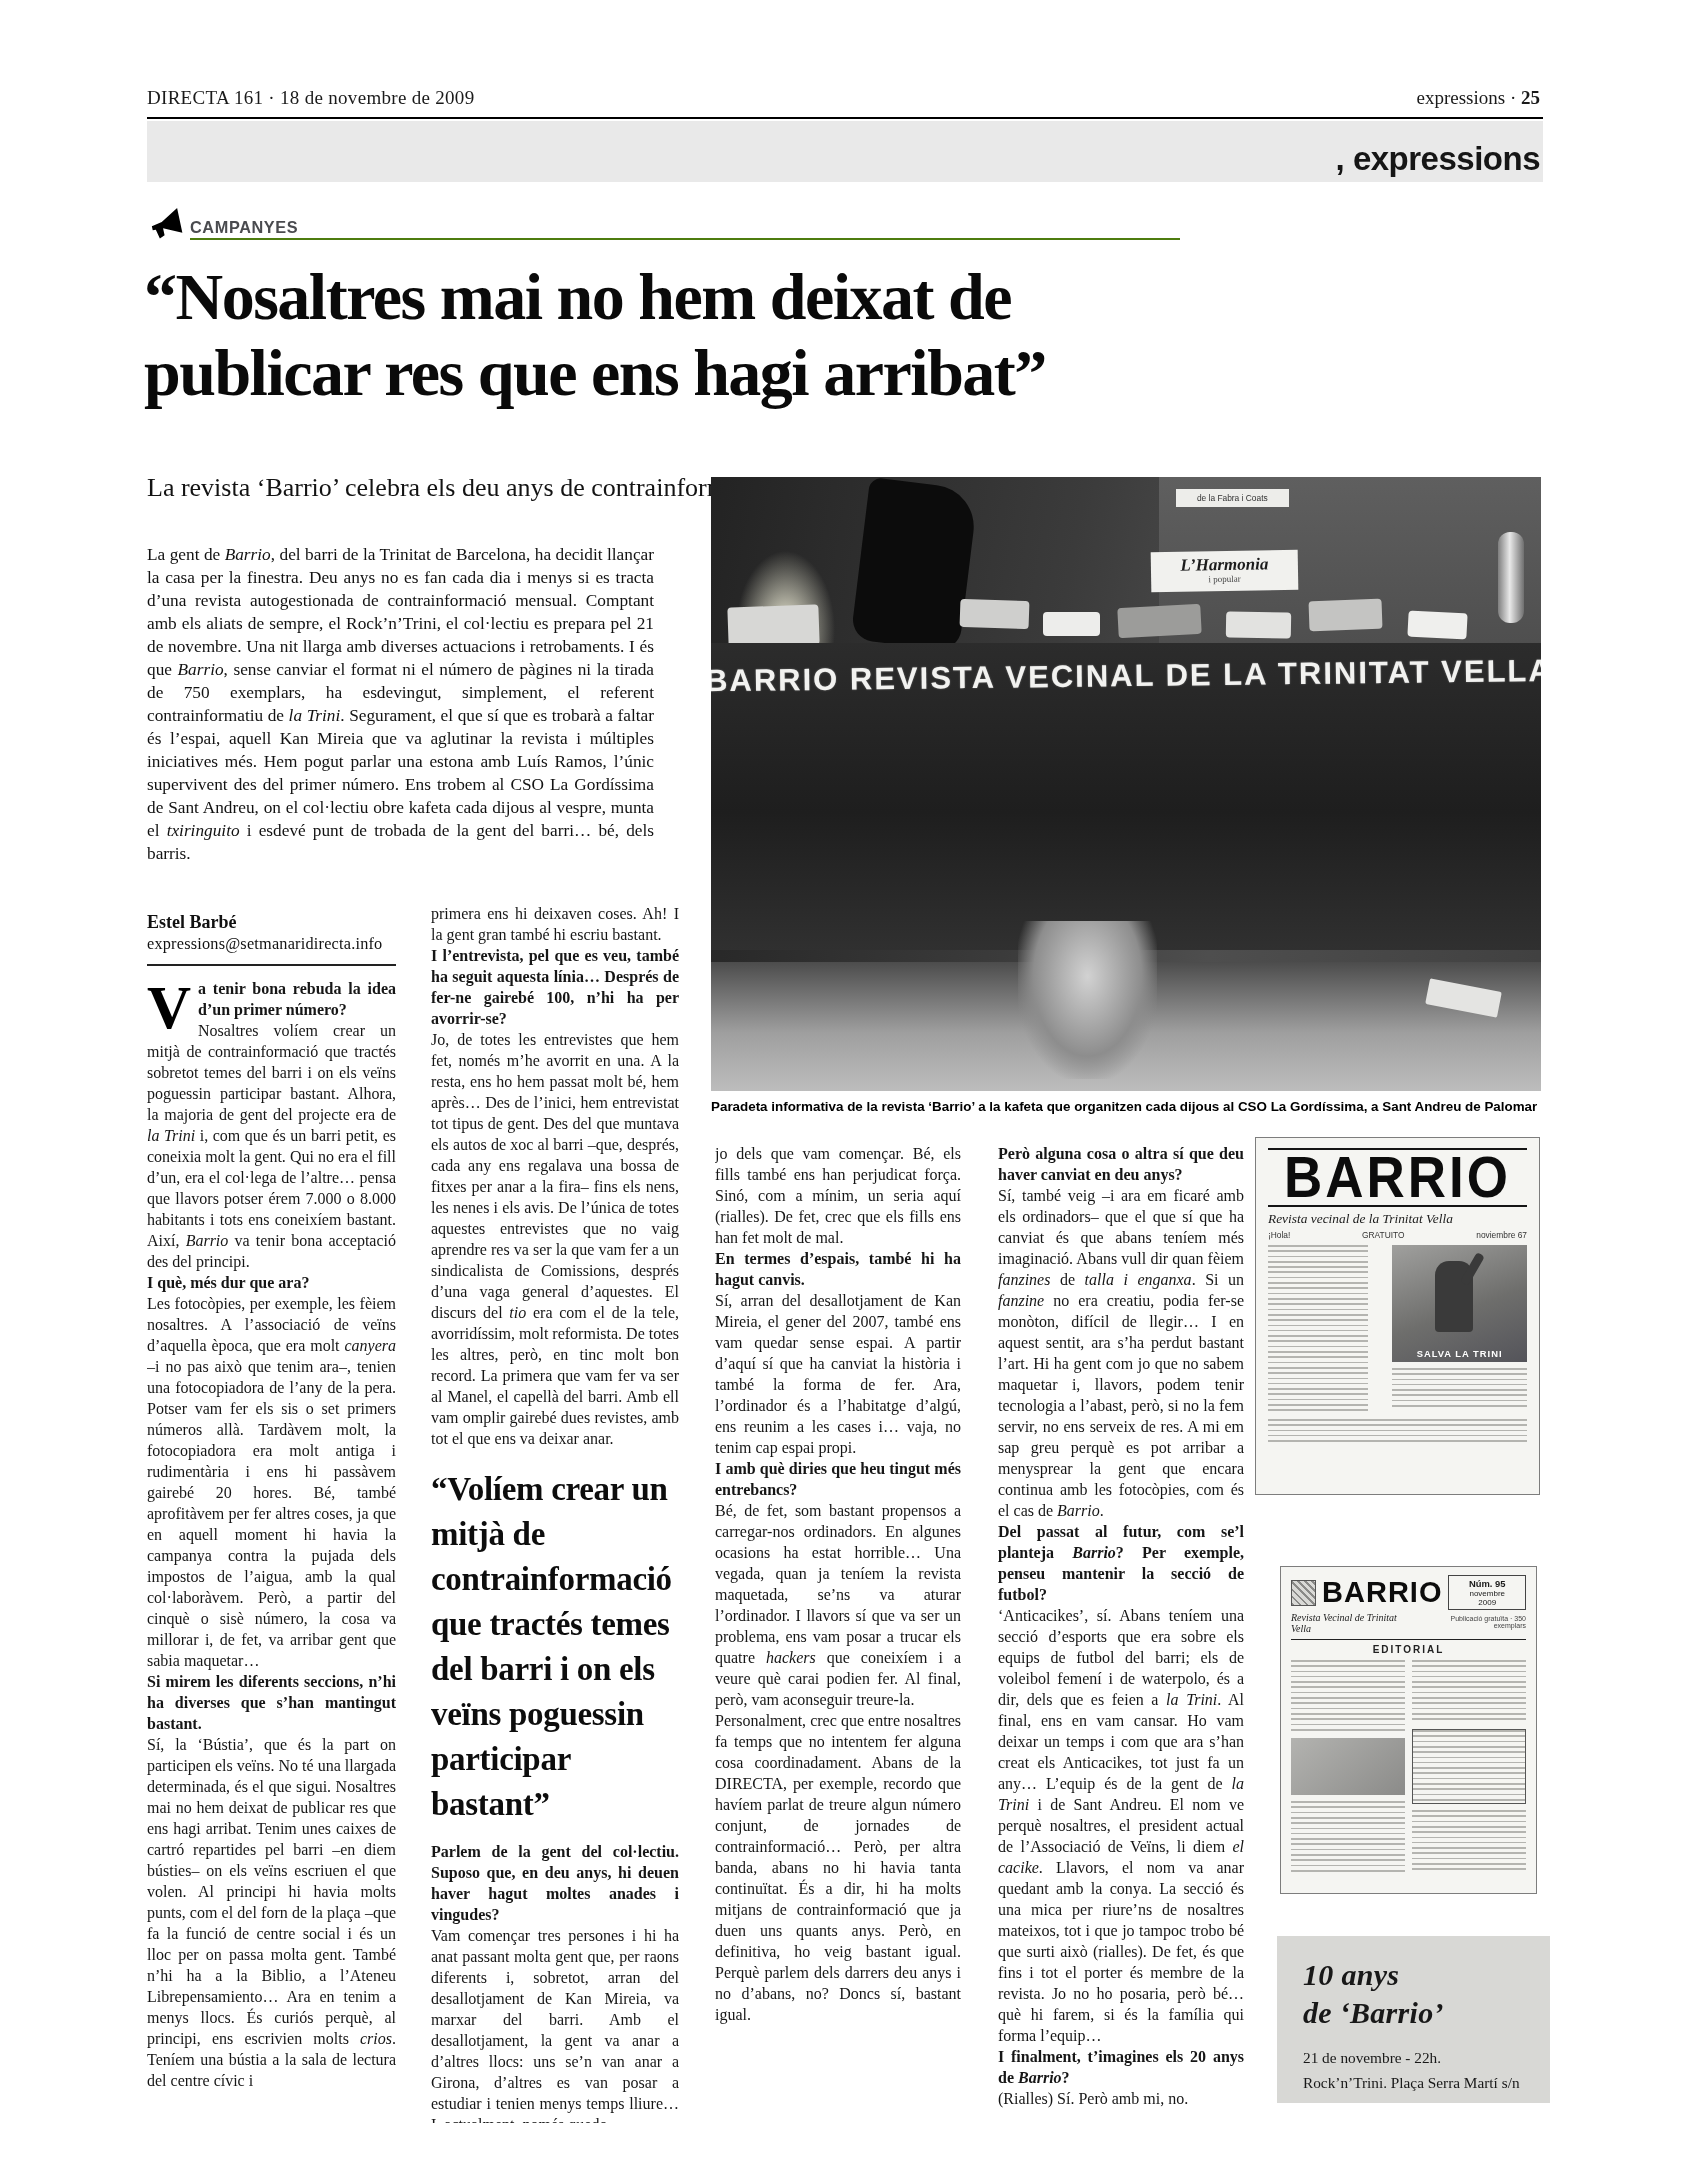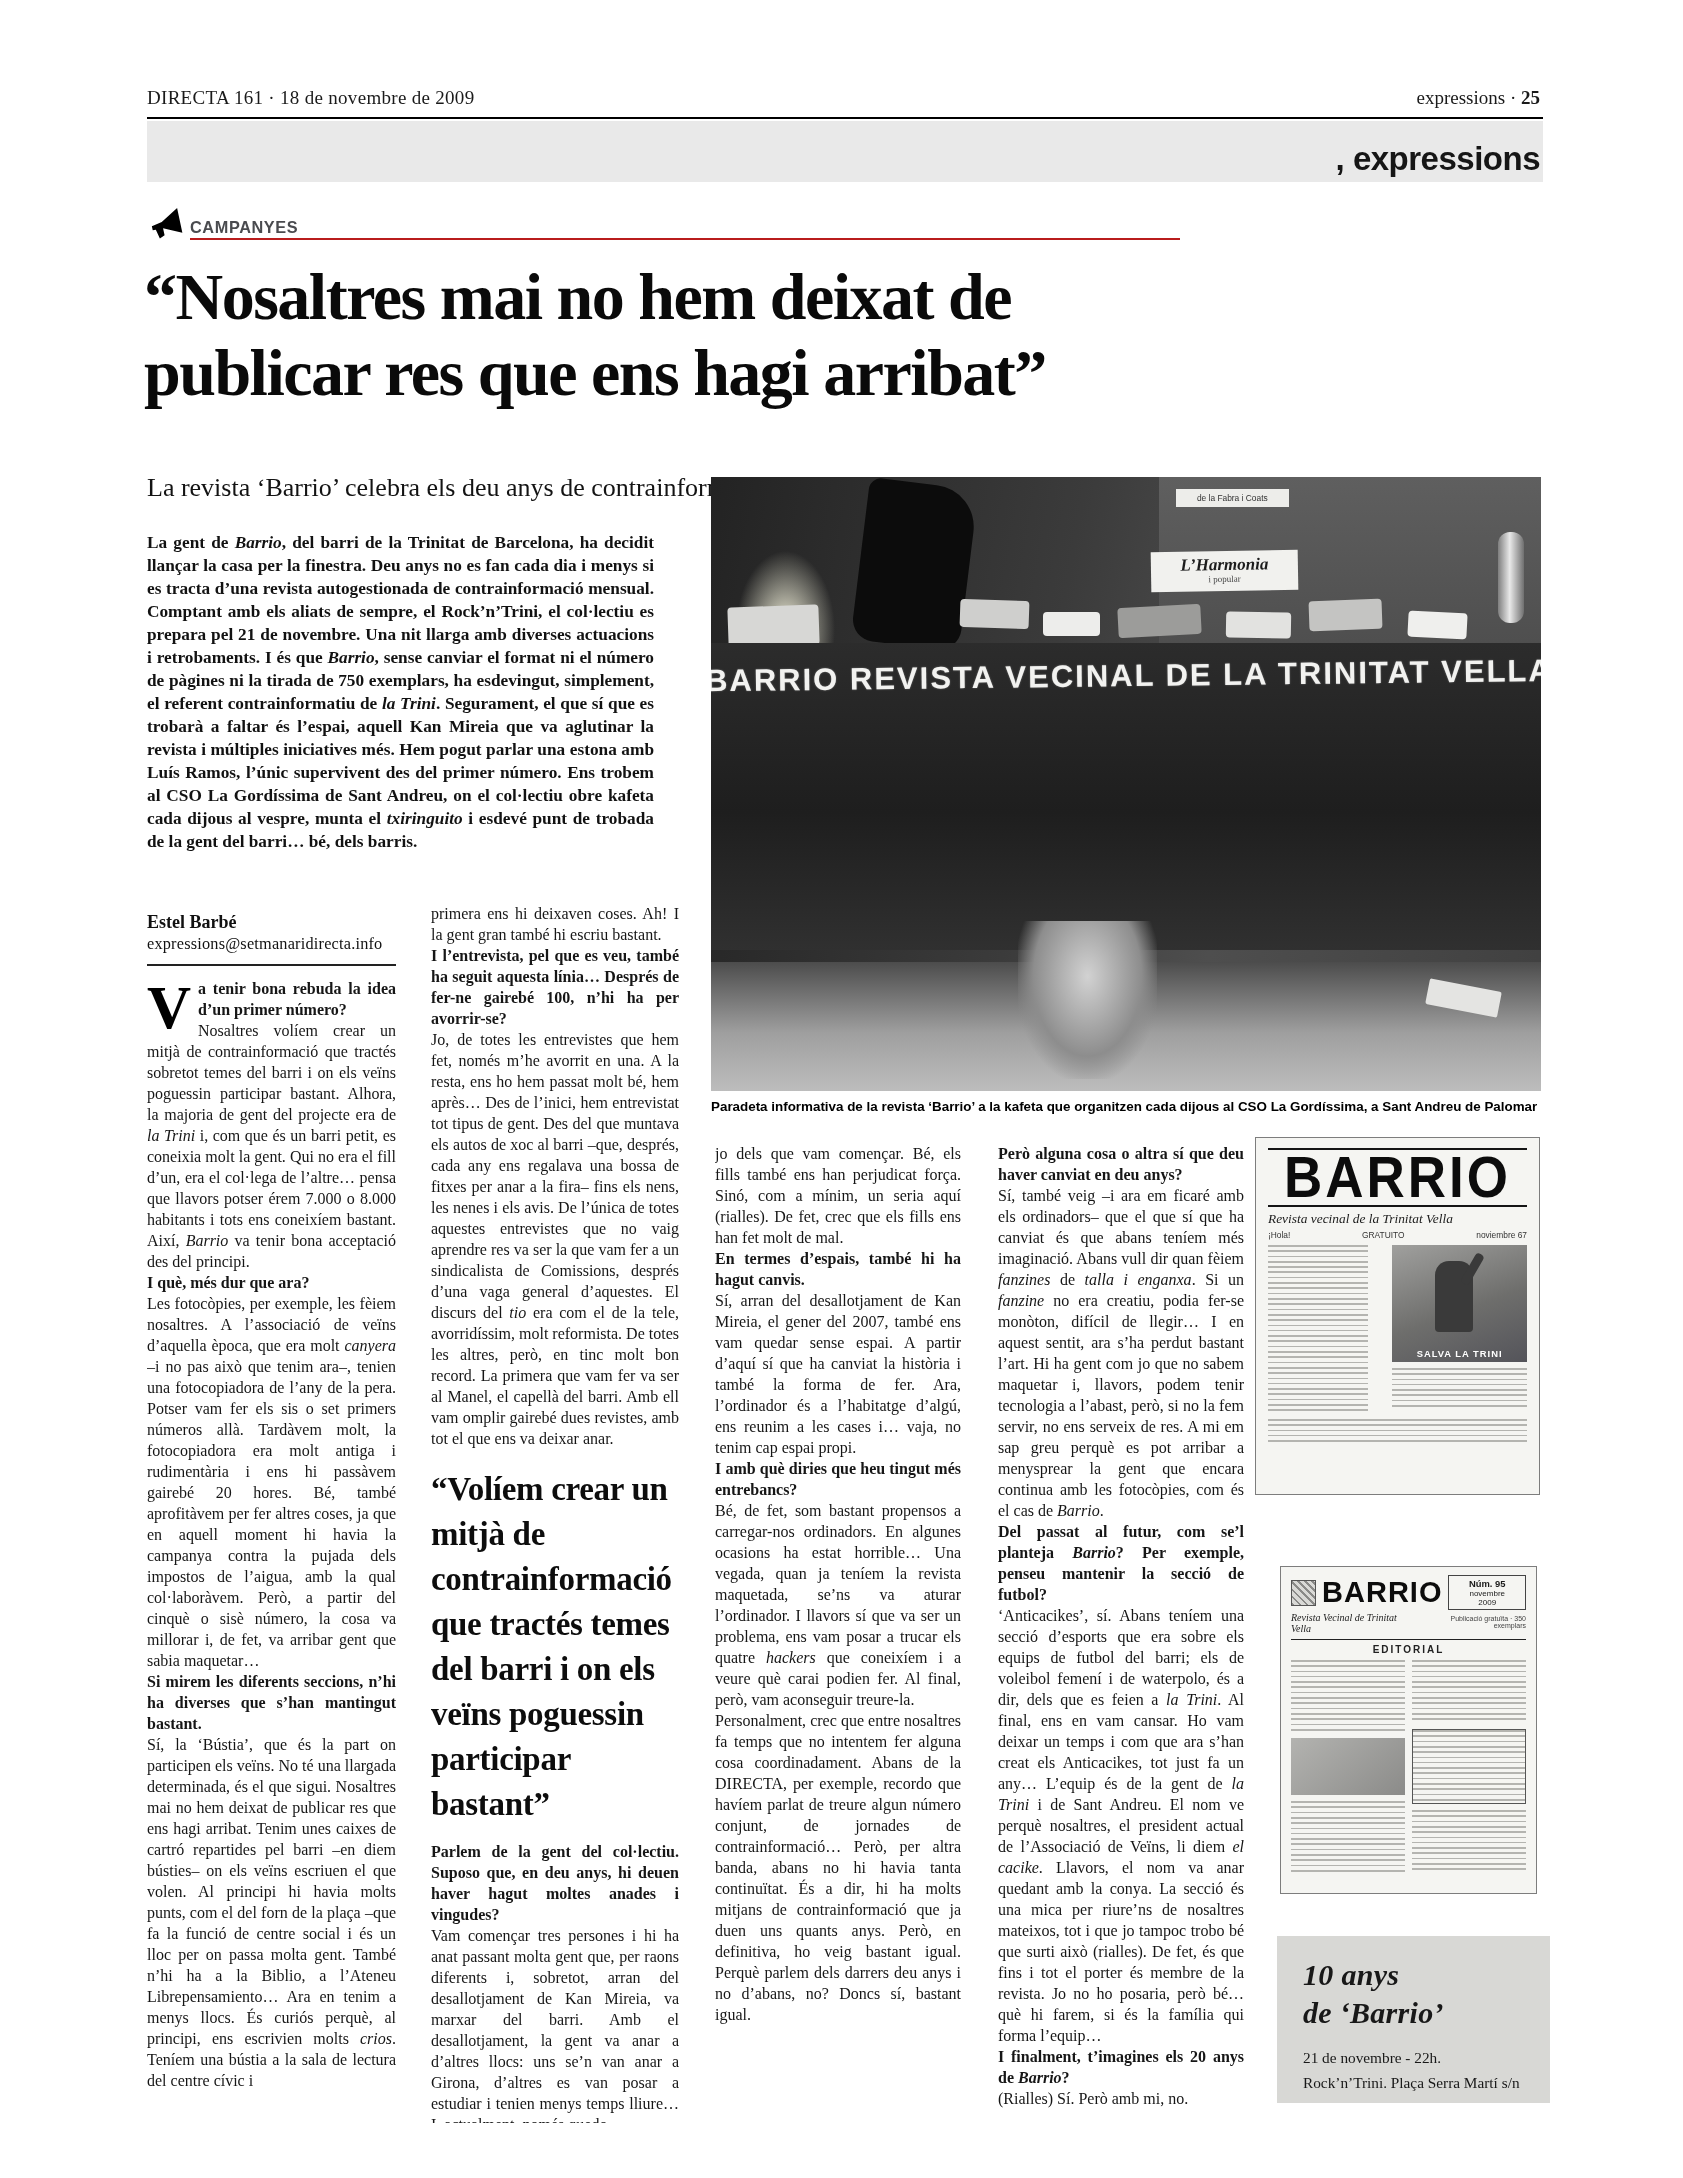--- a/index.html
+++ b/index.html
@@ -12,31 +12,31 @@
   .hdr-right{right:143px;top:87px;font-size:19px;color:#1a1a1a;}
   .hdr-right b{font-weight:bold;}
   .hdr-rule{left:147px;top:117px;width:1396px;height:2px;background:#000;}
   .graybar{left:147px;top:121px;width:1396px;height:61px;background:#e9e9e9;}
   .graybar .banner{position:absolute;right:3px;bottom:4px;
       font-family:"Liberation Sans","DejaVu Sans",sans-serif;
       font-weight:bold;font-size:33px;letter-spacing:-0.5px;color:#161616;}
 
   
   .kicker-icon{left:149px;top:209px;width:38px;height:34px;}
-  .kicker-row{left:190px;top:212px;width:990px;height:26px;border-bottom:2px solid #b91c1c;}
+  .kicker-row{left:190px;top:212px;width:990px;height:26px;border-bottom:2px solid #4d7c0f;}
   .kicker-label{position:absolute;left:0;bottom:1px;
       font-family:"Liberation Sans","DejaVu Sans",sans-serif;font-weight:bold;
       font-size:16.3px;letter-spacing:0.6px;color:#4a4b4f;}
 
   
   .headline{left:144px;top:259px;width:1168px;font-weight:bold;font-size:66px;
       line-height:76px;letter-spacing:-1.5px;color:#0a0a0a;}
   .subtitle{left:147px;top:473px;width:1089px;font-size:26px;color:#131313;}
-  .lead{left:147px;top:531px;width:507px;height:356px;overflow:hidden;
-      font-weight:bold;font-size:17.3px;line-height:23px;text-align:justify;color:#121212;}
+  .lead{left:147px;top:543px;width:507px;height:356px;overflow:hidden;
+      font-weight:normal;font-size:17.3px;line-height:23px;text-align:justify;color:#121212;}
 
   
   .byline{left:147px;top:911px;width:249px;border-bottom:2px solid #222;padding-bottom:9px;}
   .byline-name{font-weight:bold;font-size:18px;line-height:22px;}
   .byline-email{font-size:16.3px;line-height:22px;letter-spacing:0.2px;}
 
   
   .qacol{overflow:hidden;}
   .qa{margin:0;font-size:16px;line-height:21px;text-align:justify;color:#161616;}
   .qa-q{font-weight:bold;}

